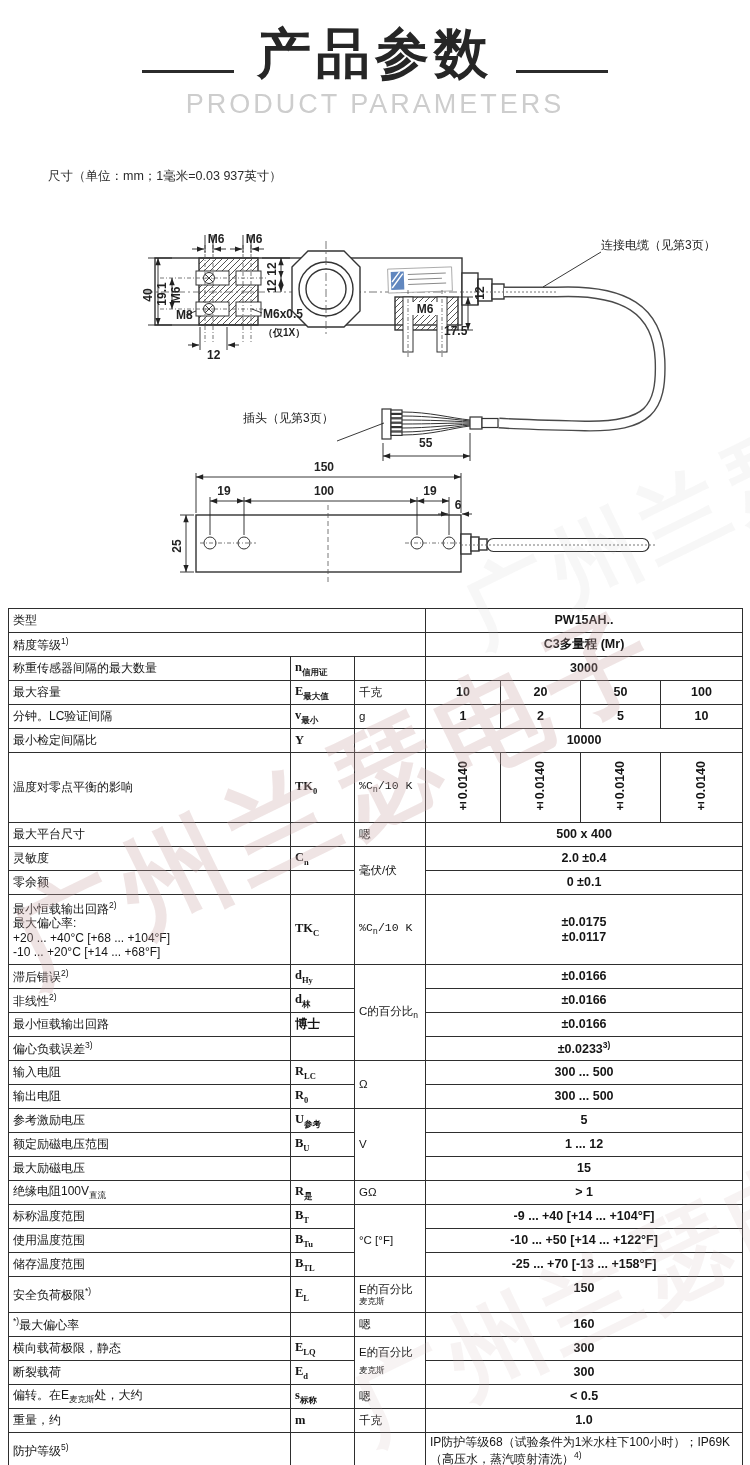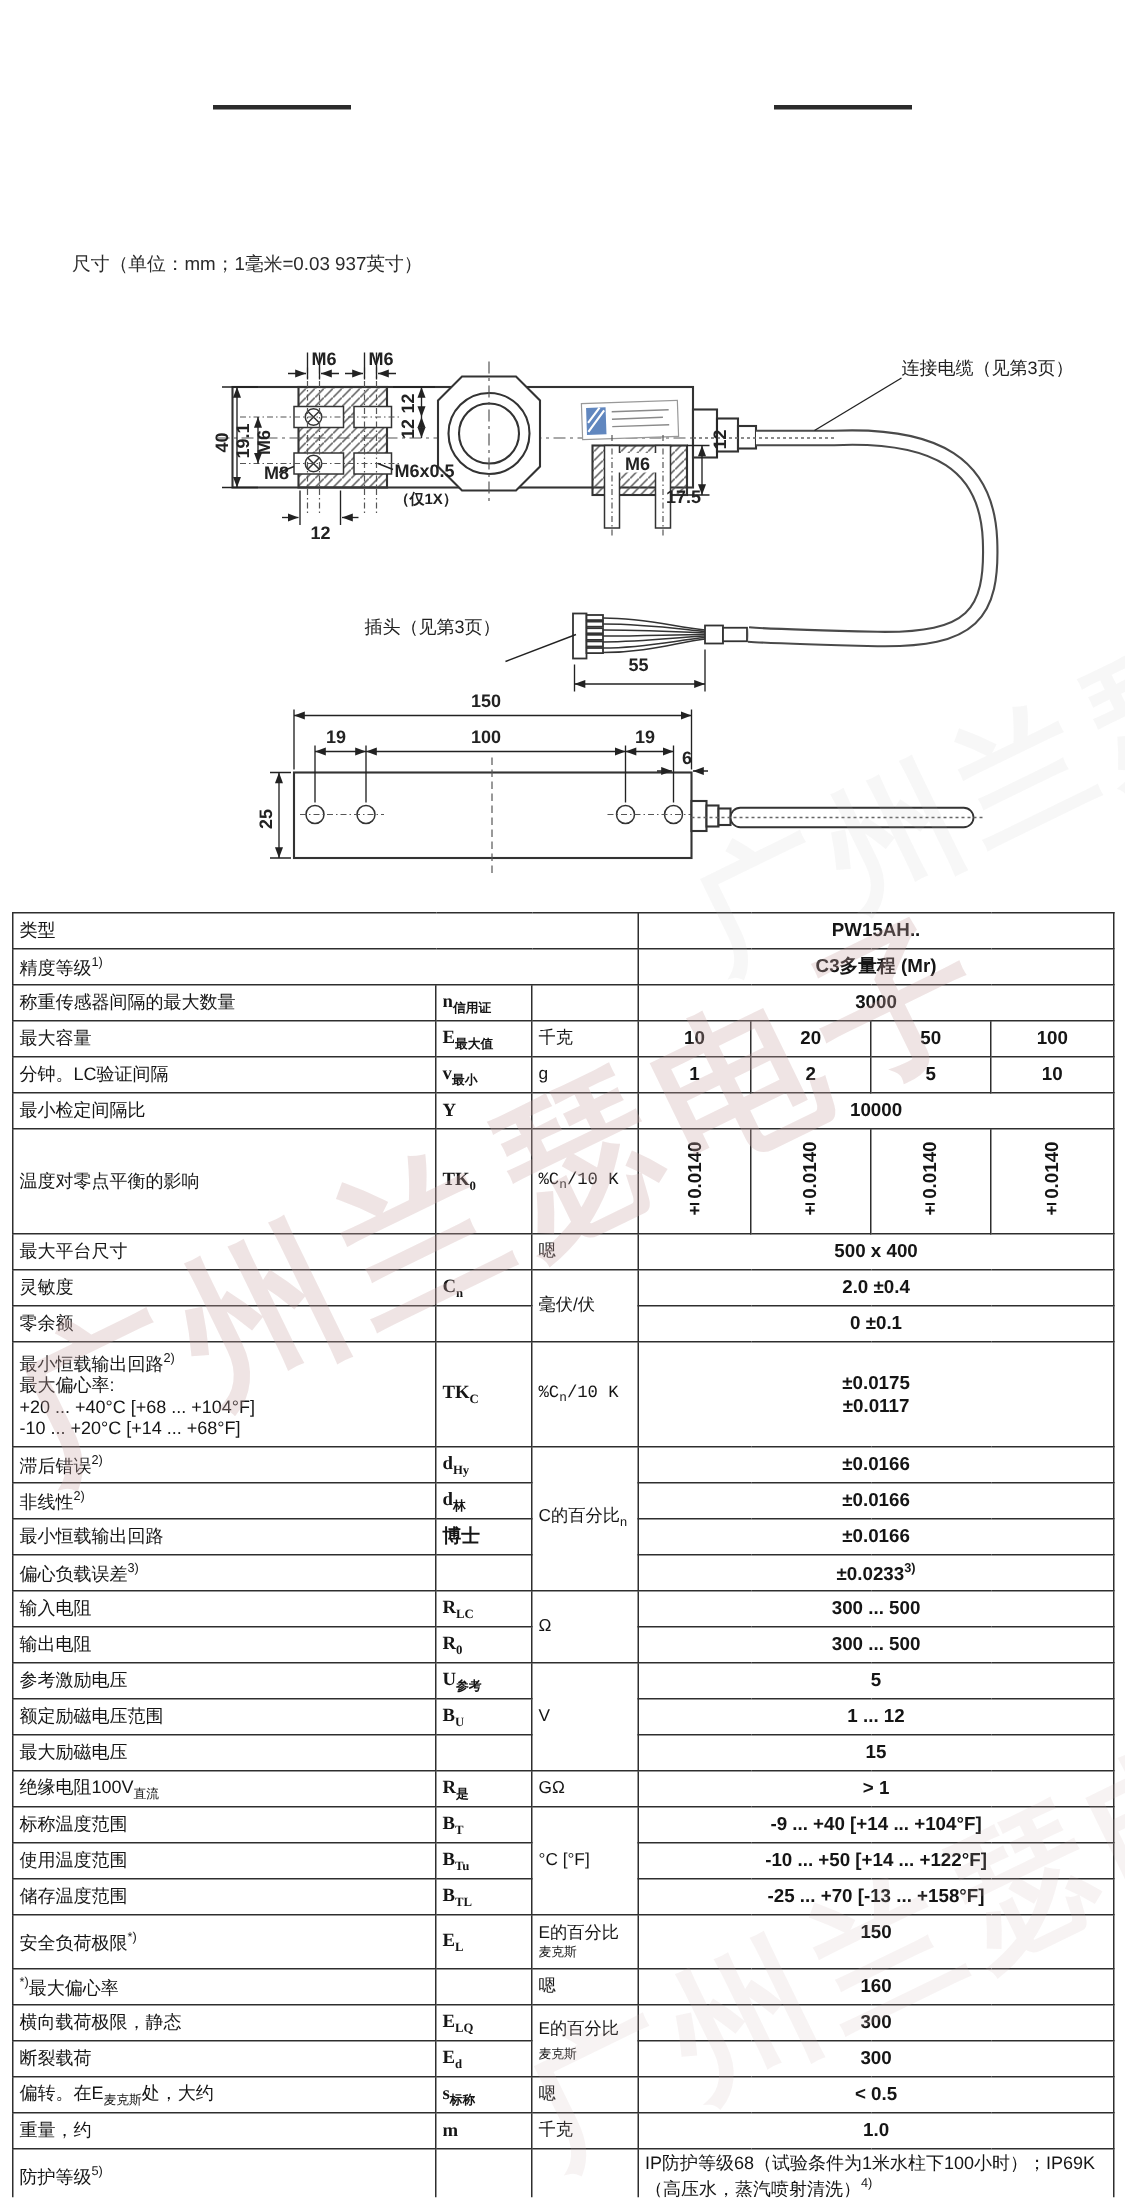--- a/index.html
+++ b/index.html
@@ -40,20 +40,24 @@
   svg text{font-family:"Liberation Sans",sans-serif;}
   .dimtxt{font-size:12px;font-weight:700;fill:#222;}
   .dimtxt-s{font-size:10px;font-weight:700;fill:#222;}
   .cntxt{font-size:12px;fill:#222;}
 </style>
 </head>
 <body>
 
 <div class="page">
 
+  <div class="hdr">
+    <div class="hdr-title">产品参数</div>
+    <div class="hdr-sub">PRODUCT PARAMETERS</div>
+  </div>
   <div class="hline l"></div>
   <div class="hline r"></div>
   <div class="note">尺寸（单位：mm；1毫米=0.03 937英寸）</div>
 
   <svg class="draw" width="750" height="398" viewBox="0 0 750 398">
     <defs>
       <pattern id="hatch" patternUnits="userSpaceOnUse" width="6" height="6">
         <path d="M0,6 L6,0" stroke="#555" stroke-width="1"></path>
       </pattern>
       <marker id="ae" markerWidth="9" markerHeight="8" refX="8" refY="3" orient="auto">

